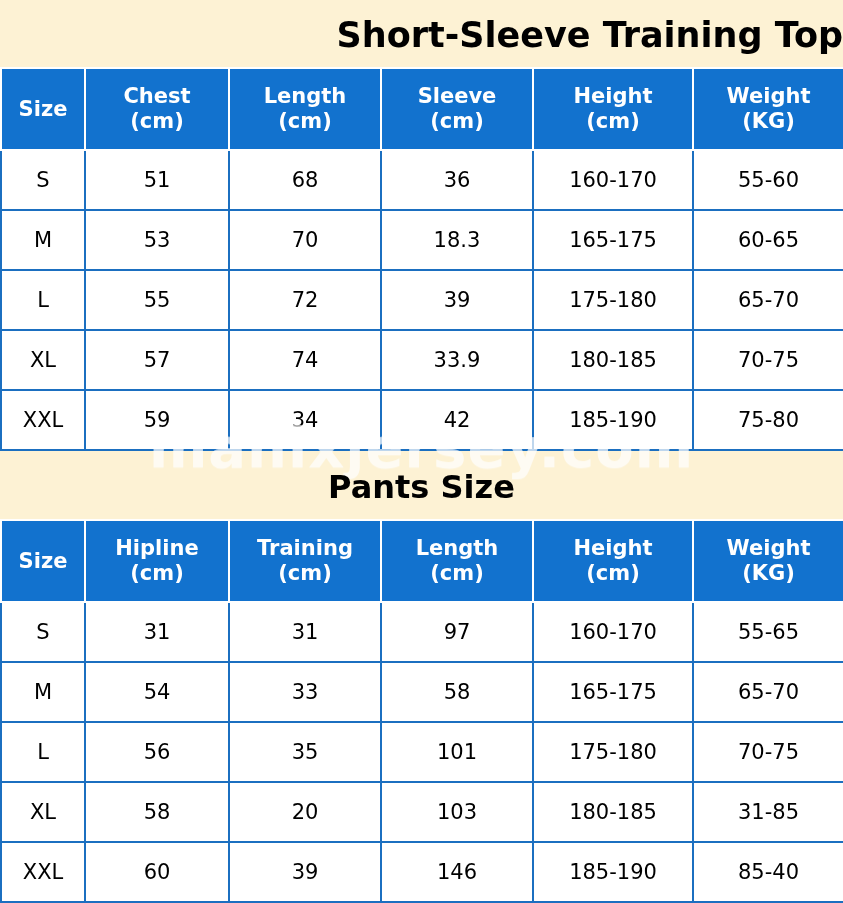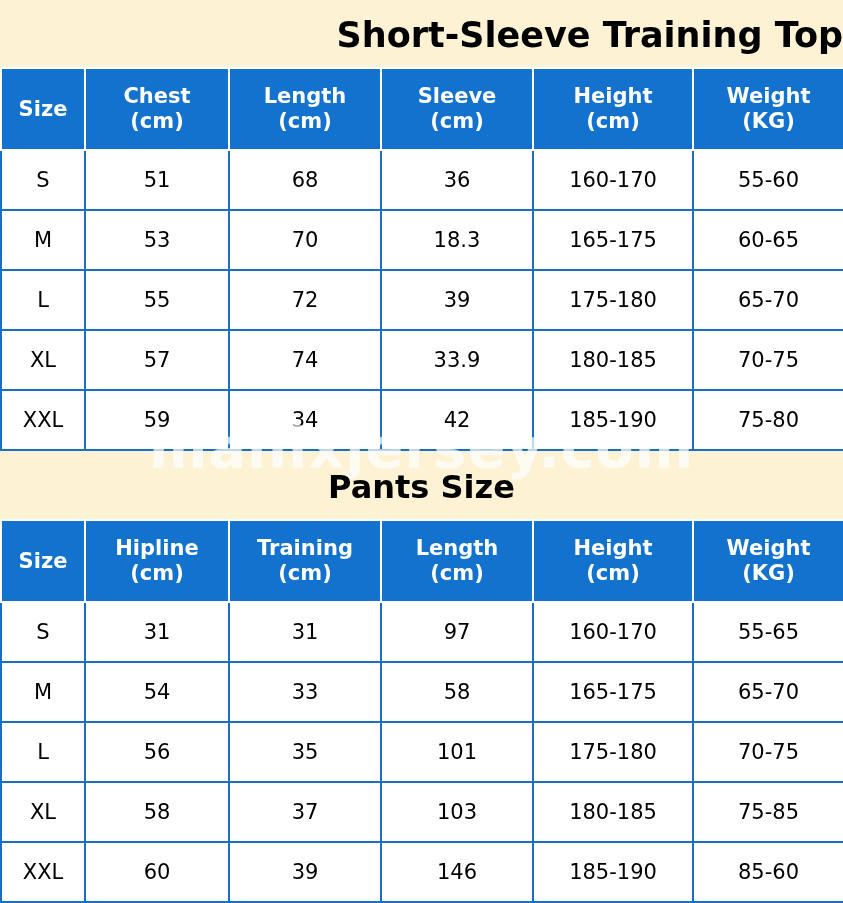--- a/index.html
+++ b/index.html
@@ -244,30 +244,30 @@
         <td>L</td>
         <td>56</td>
         <td>35</td>
         <td>101</td>
         <td>175-180</td>
         <td>70-75</td>
       </tr>
       <tr>
         <td>XL</td>
         <td>58</td>
-        <td>37</td>
+        <td>20</td>
         <td>103</td>
         <td>180-185</td>
-        <td>75-85</td>
+        <td>31-85</td>
       </tr>
       <tr>
         <td>XXL</td>
         <td>60</td>
         <td>39</td>
         <td>146</td>
         <td>185-190</td>
-        <td>85-60</td>
+        <td>85-40</td>
       </tr>
     </tbody>
   </table>
 
   <div class="watermark">manixjersey.com</div>
 </div>
 
 </body></html>

